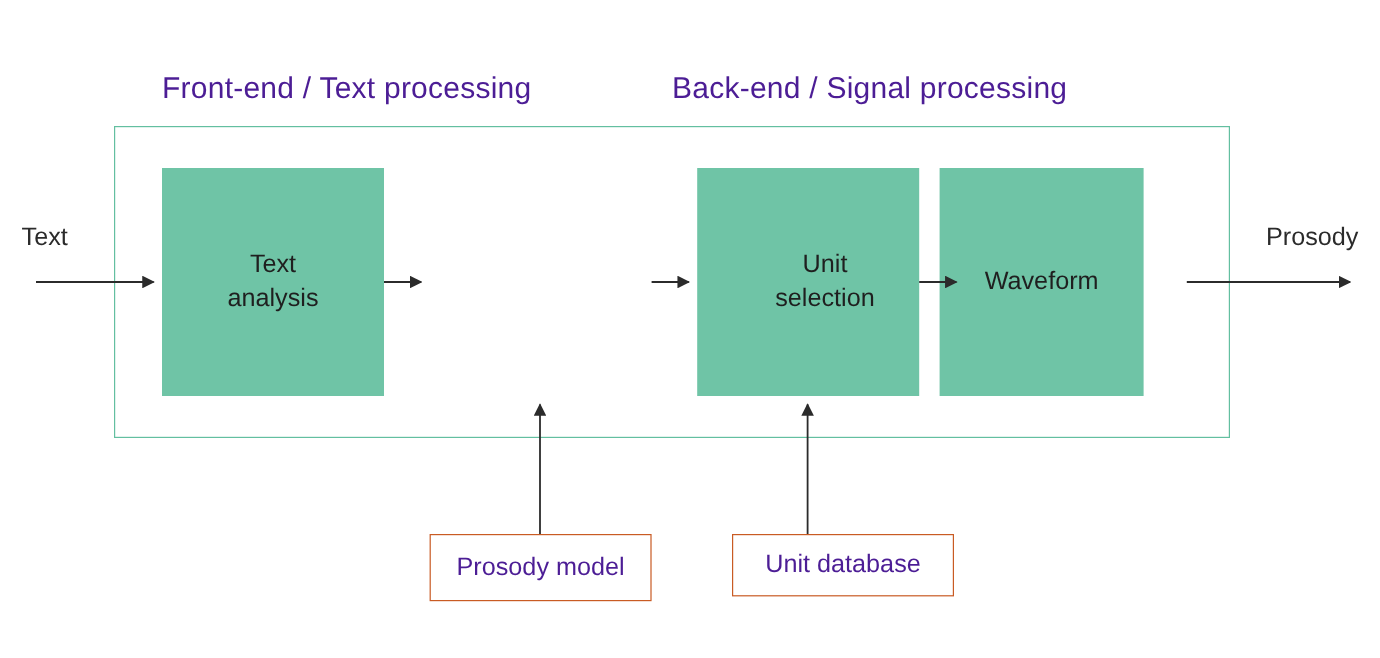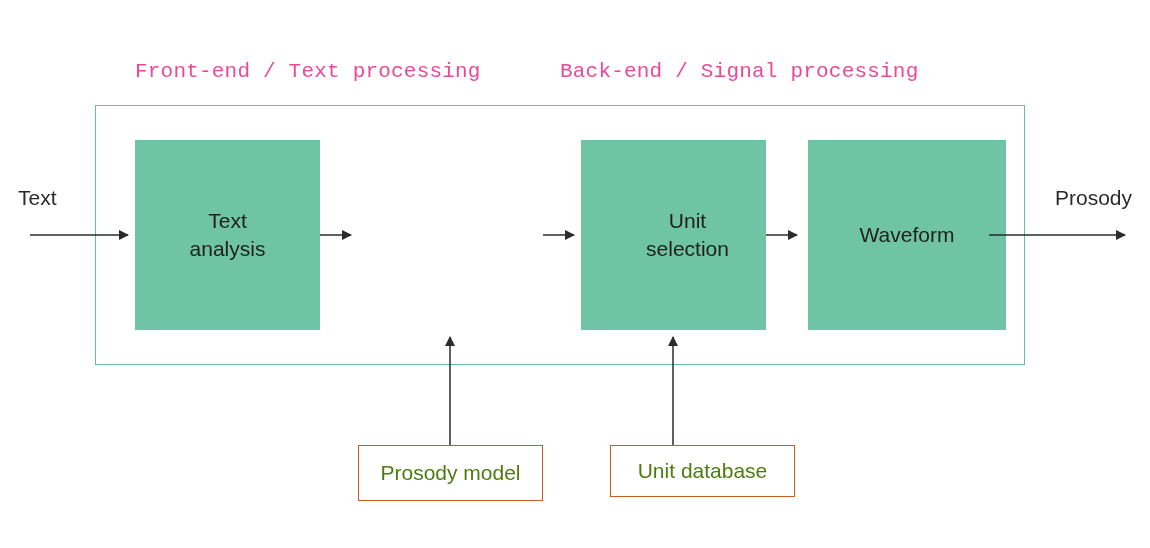--- a/index.html
+++ b/index.html
@@ -12,24 +12,23 @@
     color: #2b2b2b;
     font-size: 21px;
   }
   .stage {
     position: relative;
     width: 1150px;
     height: 548px;
   }
   .section-label {
     position: absolute;
-    color: #ec4899;
-    font-size: 21px;
+    color: #4c1d95;
+    font-size: 25px;
     letter-spacing: 0.2px;
-    font-family: Liberation Mono, monospace;
   }
   .container-box {
     position: absolute;
     border: 1.5px solid #63bfa0;
     box-sizing: border-box;
   }
   .proc-box {
     position: absolute;
     background: #6fc4a6;
     display: flex;
@@ -42,21 +41,21 @@
     line-height: 1.35;
   }
   .data-box {
     position: absolute;
     background: #ffffff;
     border: 1.5px solid #c95b23;
     display: flex;
     align-items: center;
     justify-content: center;
     box-sizing: border-box;
-    color: #4d7c0f;
+    color: #4c1d95;
   }
   .io-label {
     position: absolute;
     color: #2b2b2b;
     font-size: 21px;
   }
   svg.wires {
     position: absolute;
     left: 0;
     top: 0;
@@ -82,21 +81,21 @@
     <span>Text</span>
     <span>analysis</span>
   </div>
 
 
   <div class="proc-box" style="left:581px; top:140px; width:185px; height:190px;padding-left:28px;">
     <span>Unit</span>
     <span>selection</span>
   </div>
 
-  <div class="proc-box" style="left:808px; top:140px; width:198px; height:190px;text-align:right;">
+  <div class="proc-box" style="left:783px; top:140px; width:170px; height:190px;text-align:right;">
     <span>Waveform</span>
   </div>
 
   <div class="data-box" style="left:358px; top:445px; width:185px; height:56px;">
     <span>Prosody model</span>
   </div>
   <div class="data-box" style="left:610px; top:445px; width:185px; height:52px;">
     <span>Unit database</span>
   </div>
 

